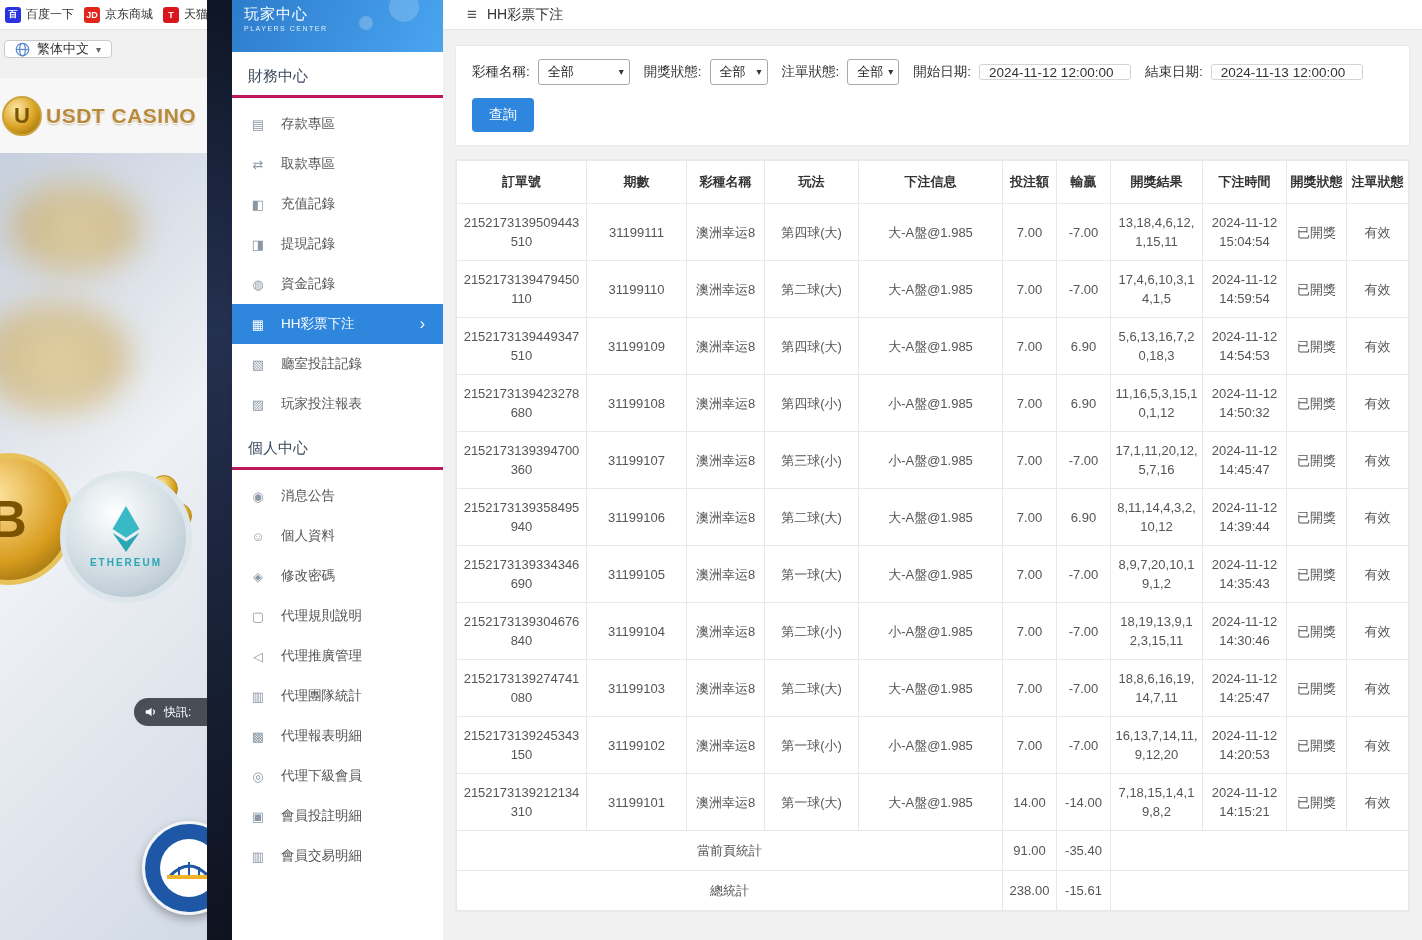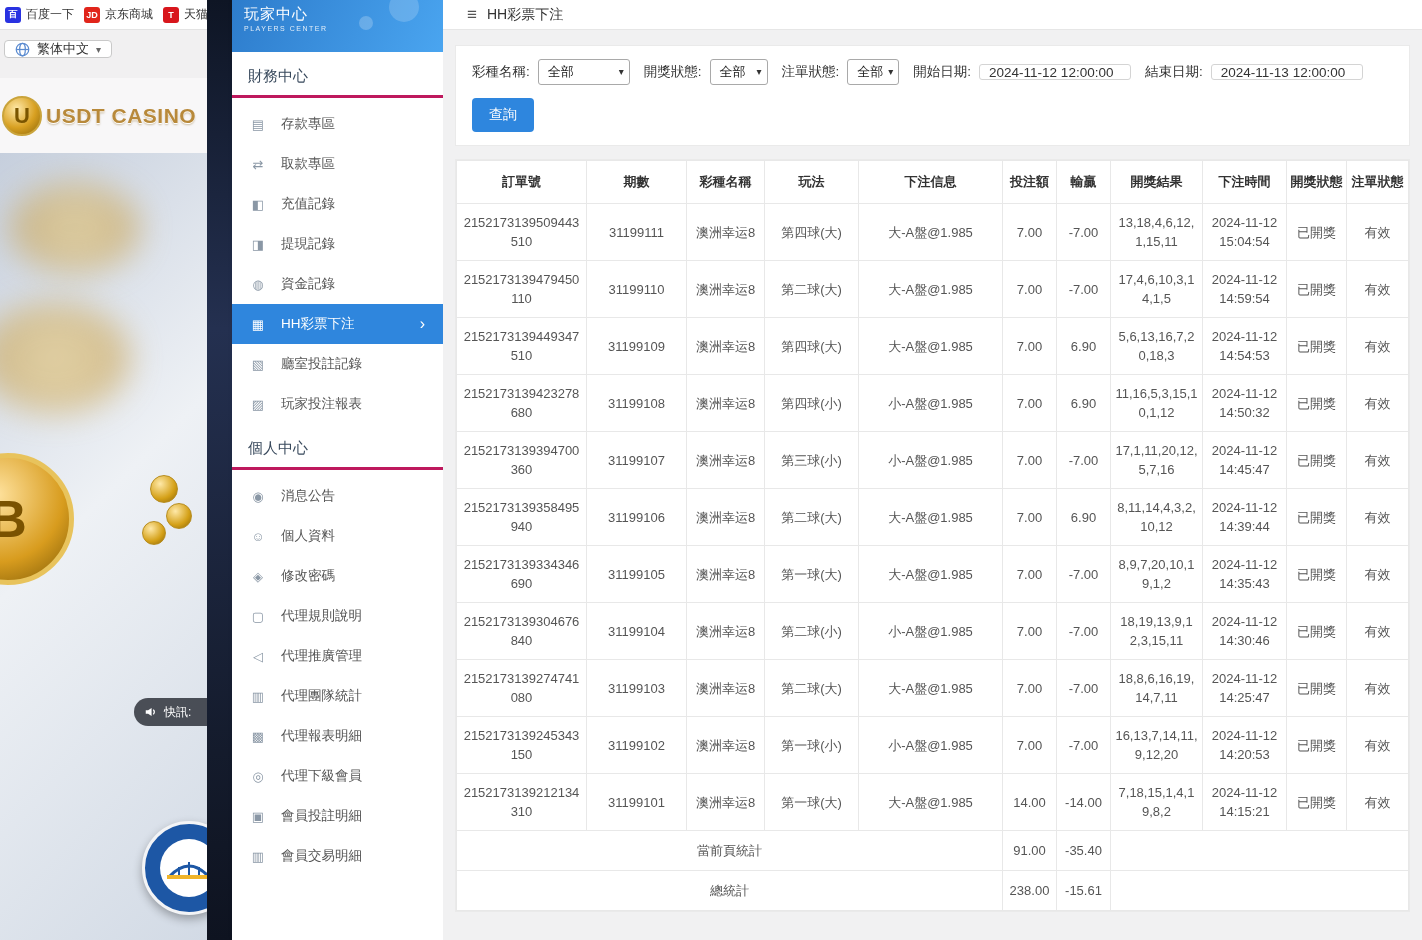--- a/index.html
+++ b/index.html
@@ -114,20 +114,27 @@
       <div class="blob" style="left:10px; top:30px; width:130px; height:90px;"></div>
       <div class="blob" style="left:-20px; top:150px; width:150px; height:110px;"></div>
       <div class="coin" style="left:150px; top:322px; width:28px; height:28px;"></div>
       <div class="coin" style="left:166px; top:350px; width:26px; height:26px;"></div>
       <div class="coin" style="left:142px; top:368px; width:24px; height:24px;"></div>
 
       <div class="btc">
           <span>B</span>
         </div>
 
+      <div class="eth">
+        <svg width="34" height="46" viewBox="0 0 32 48">
+          <polygon points="16,0 30,24 16,33 2,24" fill="#39b9c6"></polygon>
+          <polygon points="16,37 30,28 16,48 2,28" fill="#2aa6b5"></polygon>
+        </svg>
+        <span class="eth-label">ETHEREUM</span>
+      </div>
 
       <div class="news-pill">
         <svg width="14" height="14" viewBox="0 0 24 24">
           <path d="M3 9v6h4l6 4V5L7 9H3z" fill="#fff"></path>
           <path d="M16 8a6 6 0 0 1 0 8" stroke="#fff" stroke-width="2" fill="none"></path>
         </svg>
         <span>快訊:</span>
       </div>
 
       <div class="team-logo">

